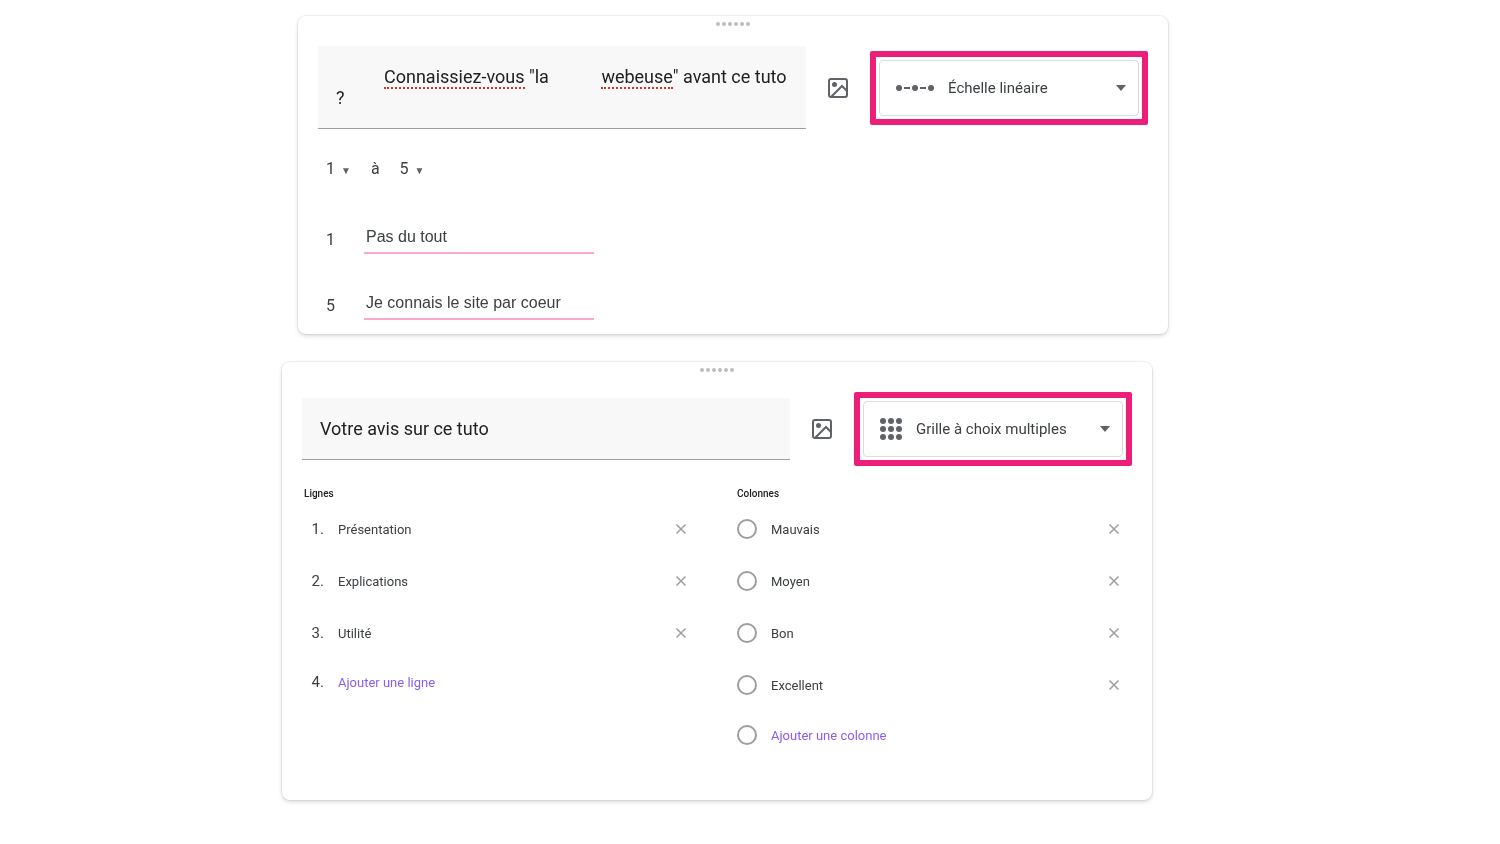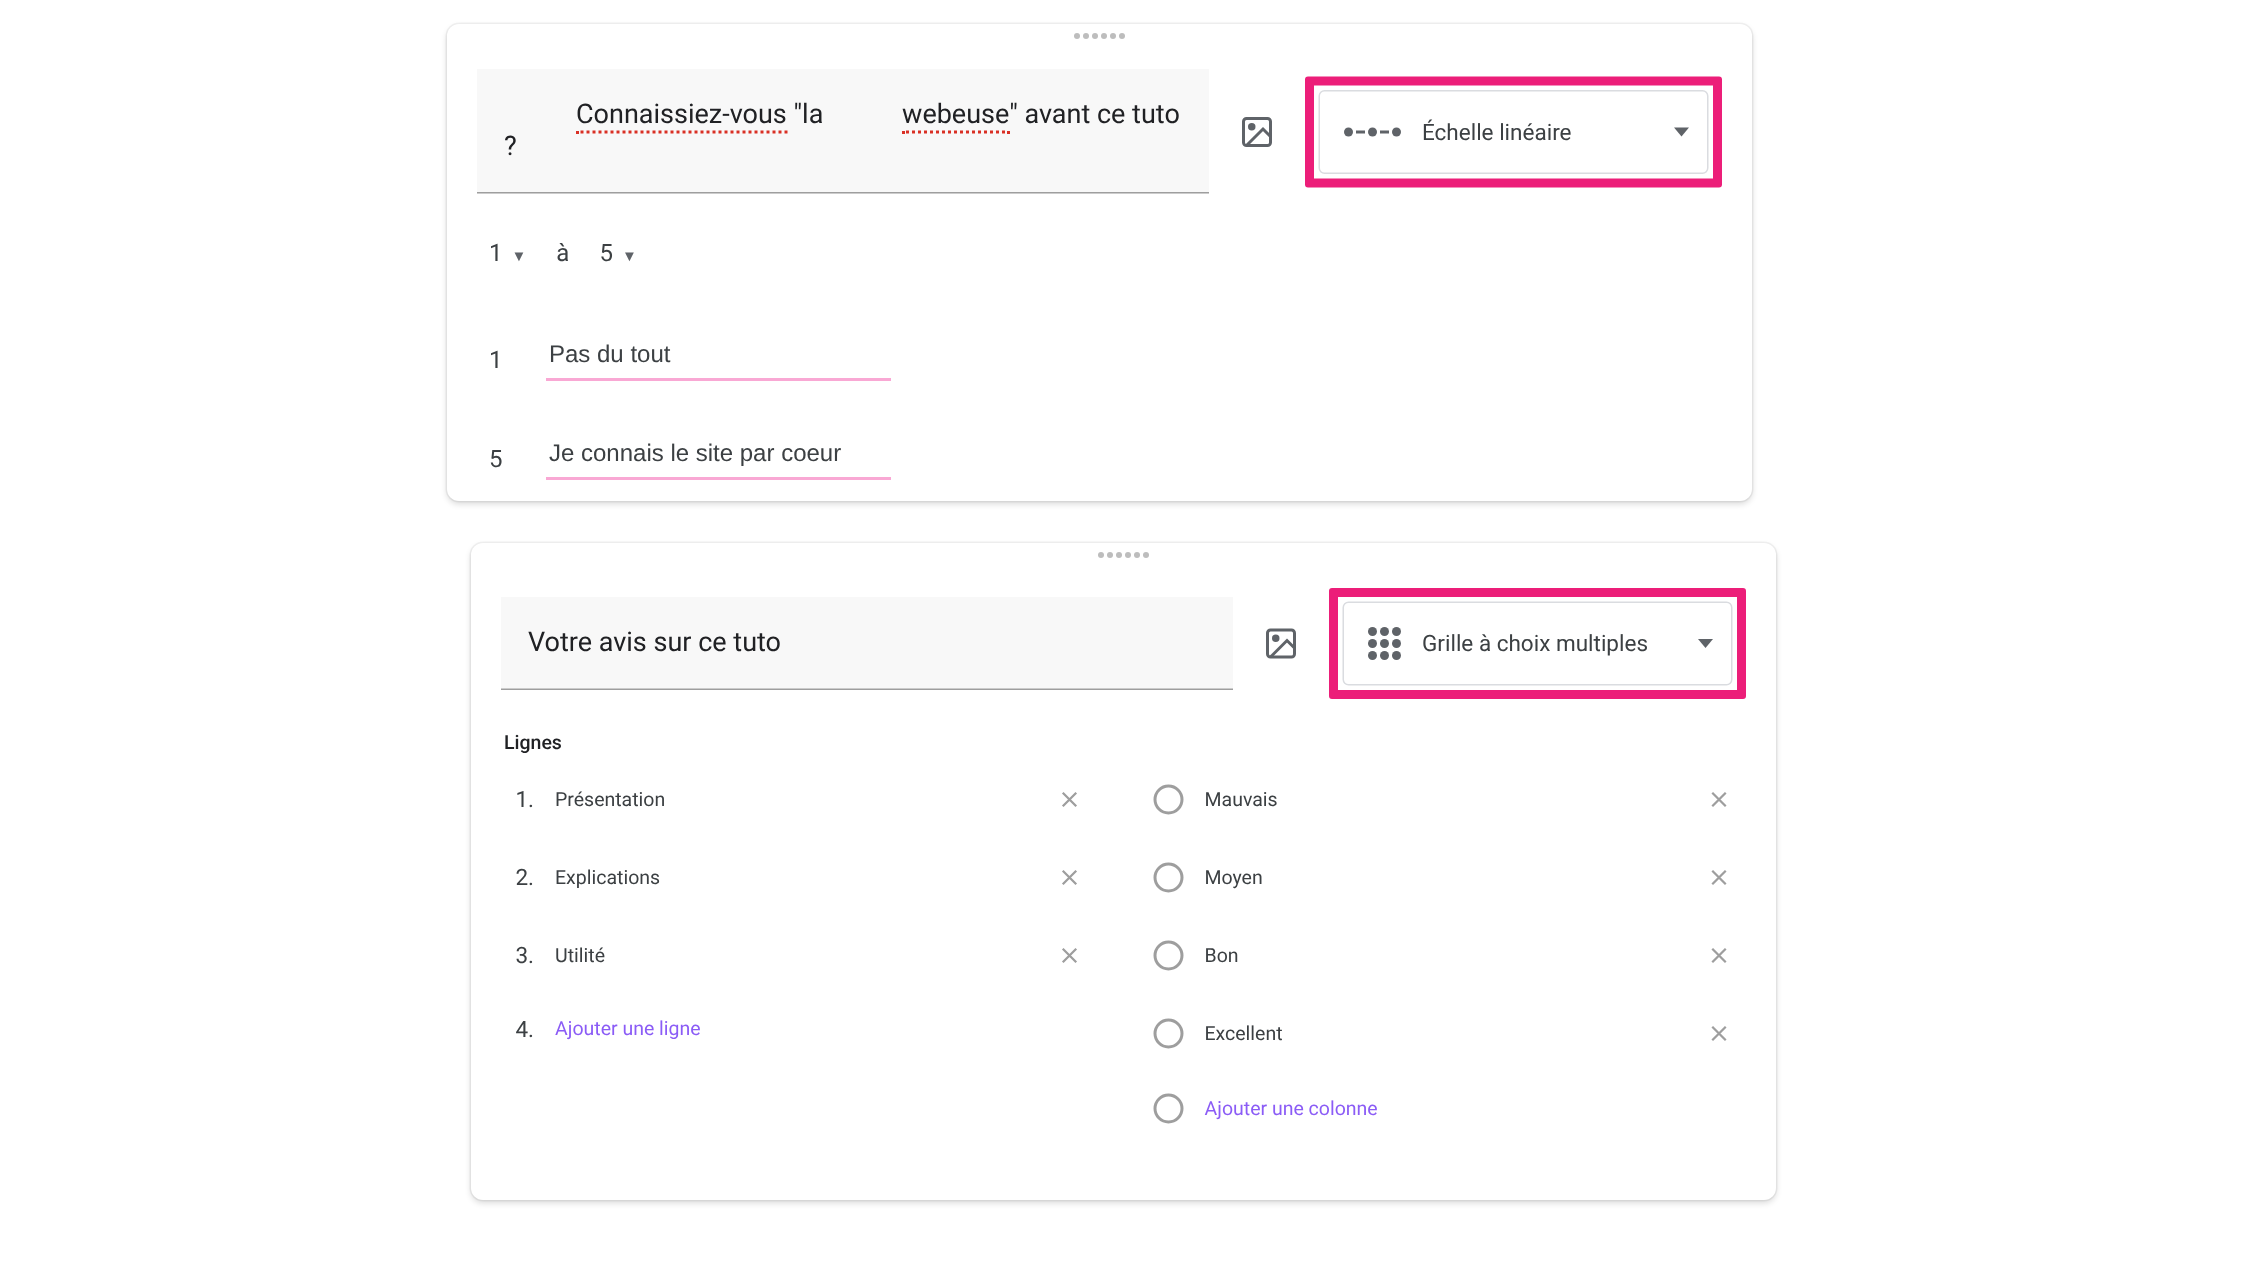--- a/index.html
+++ b/index.html
@@ -10,21 +10,21 @@
     height: 844px;
     position: relative;
   }
   .card {
     position: absolute;
     background: #fff;
     border-radius: 8px;
     box-shadow: 0 2px 4px rgba(0,0,0,0.15), 0 0 0 1px rgba(0,0,0,0.05);
   }
   .card1 { left: 298px; top: 16px; width: 870px; height: 318px; }
-  .card2 { left: 314px; top: 362px; width: 870px; height: 438px; }
+  .card2 { left: 282px; top: 362px; width: 870px; height: 438px; }
 
   .drag-handle {
     position: absolute;
     top: 6px; left: 50%; transform: translateX(-50%);
     color: #9e9e9e; font-size: 14px; letter-spacing: 2px;
     display: flex; gap: 2px;
   }
   .drag-handle span { width:4px; height:4px; background:#bdbdbd; border-radius:50%; display:inline-block; }
 
   .header-row {
@@ -86,21 +86,21 @@
     font-size: 16px; color: #3c4043; padding: 4px 2px 6px 2px;
     outline: none; min-width: 230px;
   }
   .scale-num { width: 18px; text-align: left; }
 
   
   .grid-headers {
     display: flex;
     padding: 22px 22px 0 22px;
     gap: 40px;
-    font-size: 13px; font-weight: 500; color: #202124;
+    font-size: 10px; font-weight: 500; color: #202124;
   }
   .col-left, .col-right { flex: 1; }
   .grid-row {
     display: flex; align-items: center;
     padding: 14px 4px 14px 0;
     gap: 14px;
   }
   .row-num { width: 20px; text-align: right; color: #3c4043; font-size: 15px; }
   .row-text { font-size: 13px; color: #3c4043; flex: 1; }
   .row-text.placeholder { color: #8b5cf6; }
@@ -219,20 +219,21 @@
             <span class="d"></span>
         </span>
         <span>Grille à choix multiples</span>
         <span class="caret caret-down"></span>
       </div>
     </div>
   </div>
 
   <div class="grid-headers">
     <div class="col-left">Lignes</div>
+    <div class="col-right">Colonnes</div>
   </div>
 
   <div class="grid-body">
     <div class="col-left">
       <div class="grid-row">
         <span class="row-num">1.</span>
         <span class="row-text">Présentation</span>
         <span class="close-x">
             <svg viewBox="0 0 24 24" stroke="#9e9e9e" stroke-width="2">
               <path d="M6 6l12 12M18 6L6 18"></path>

